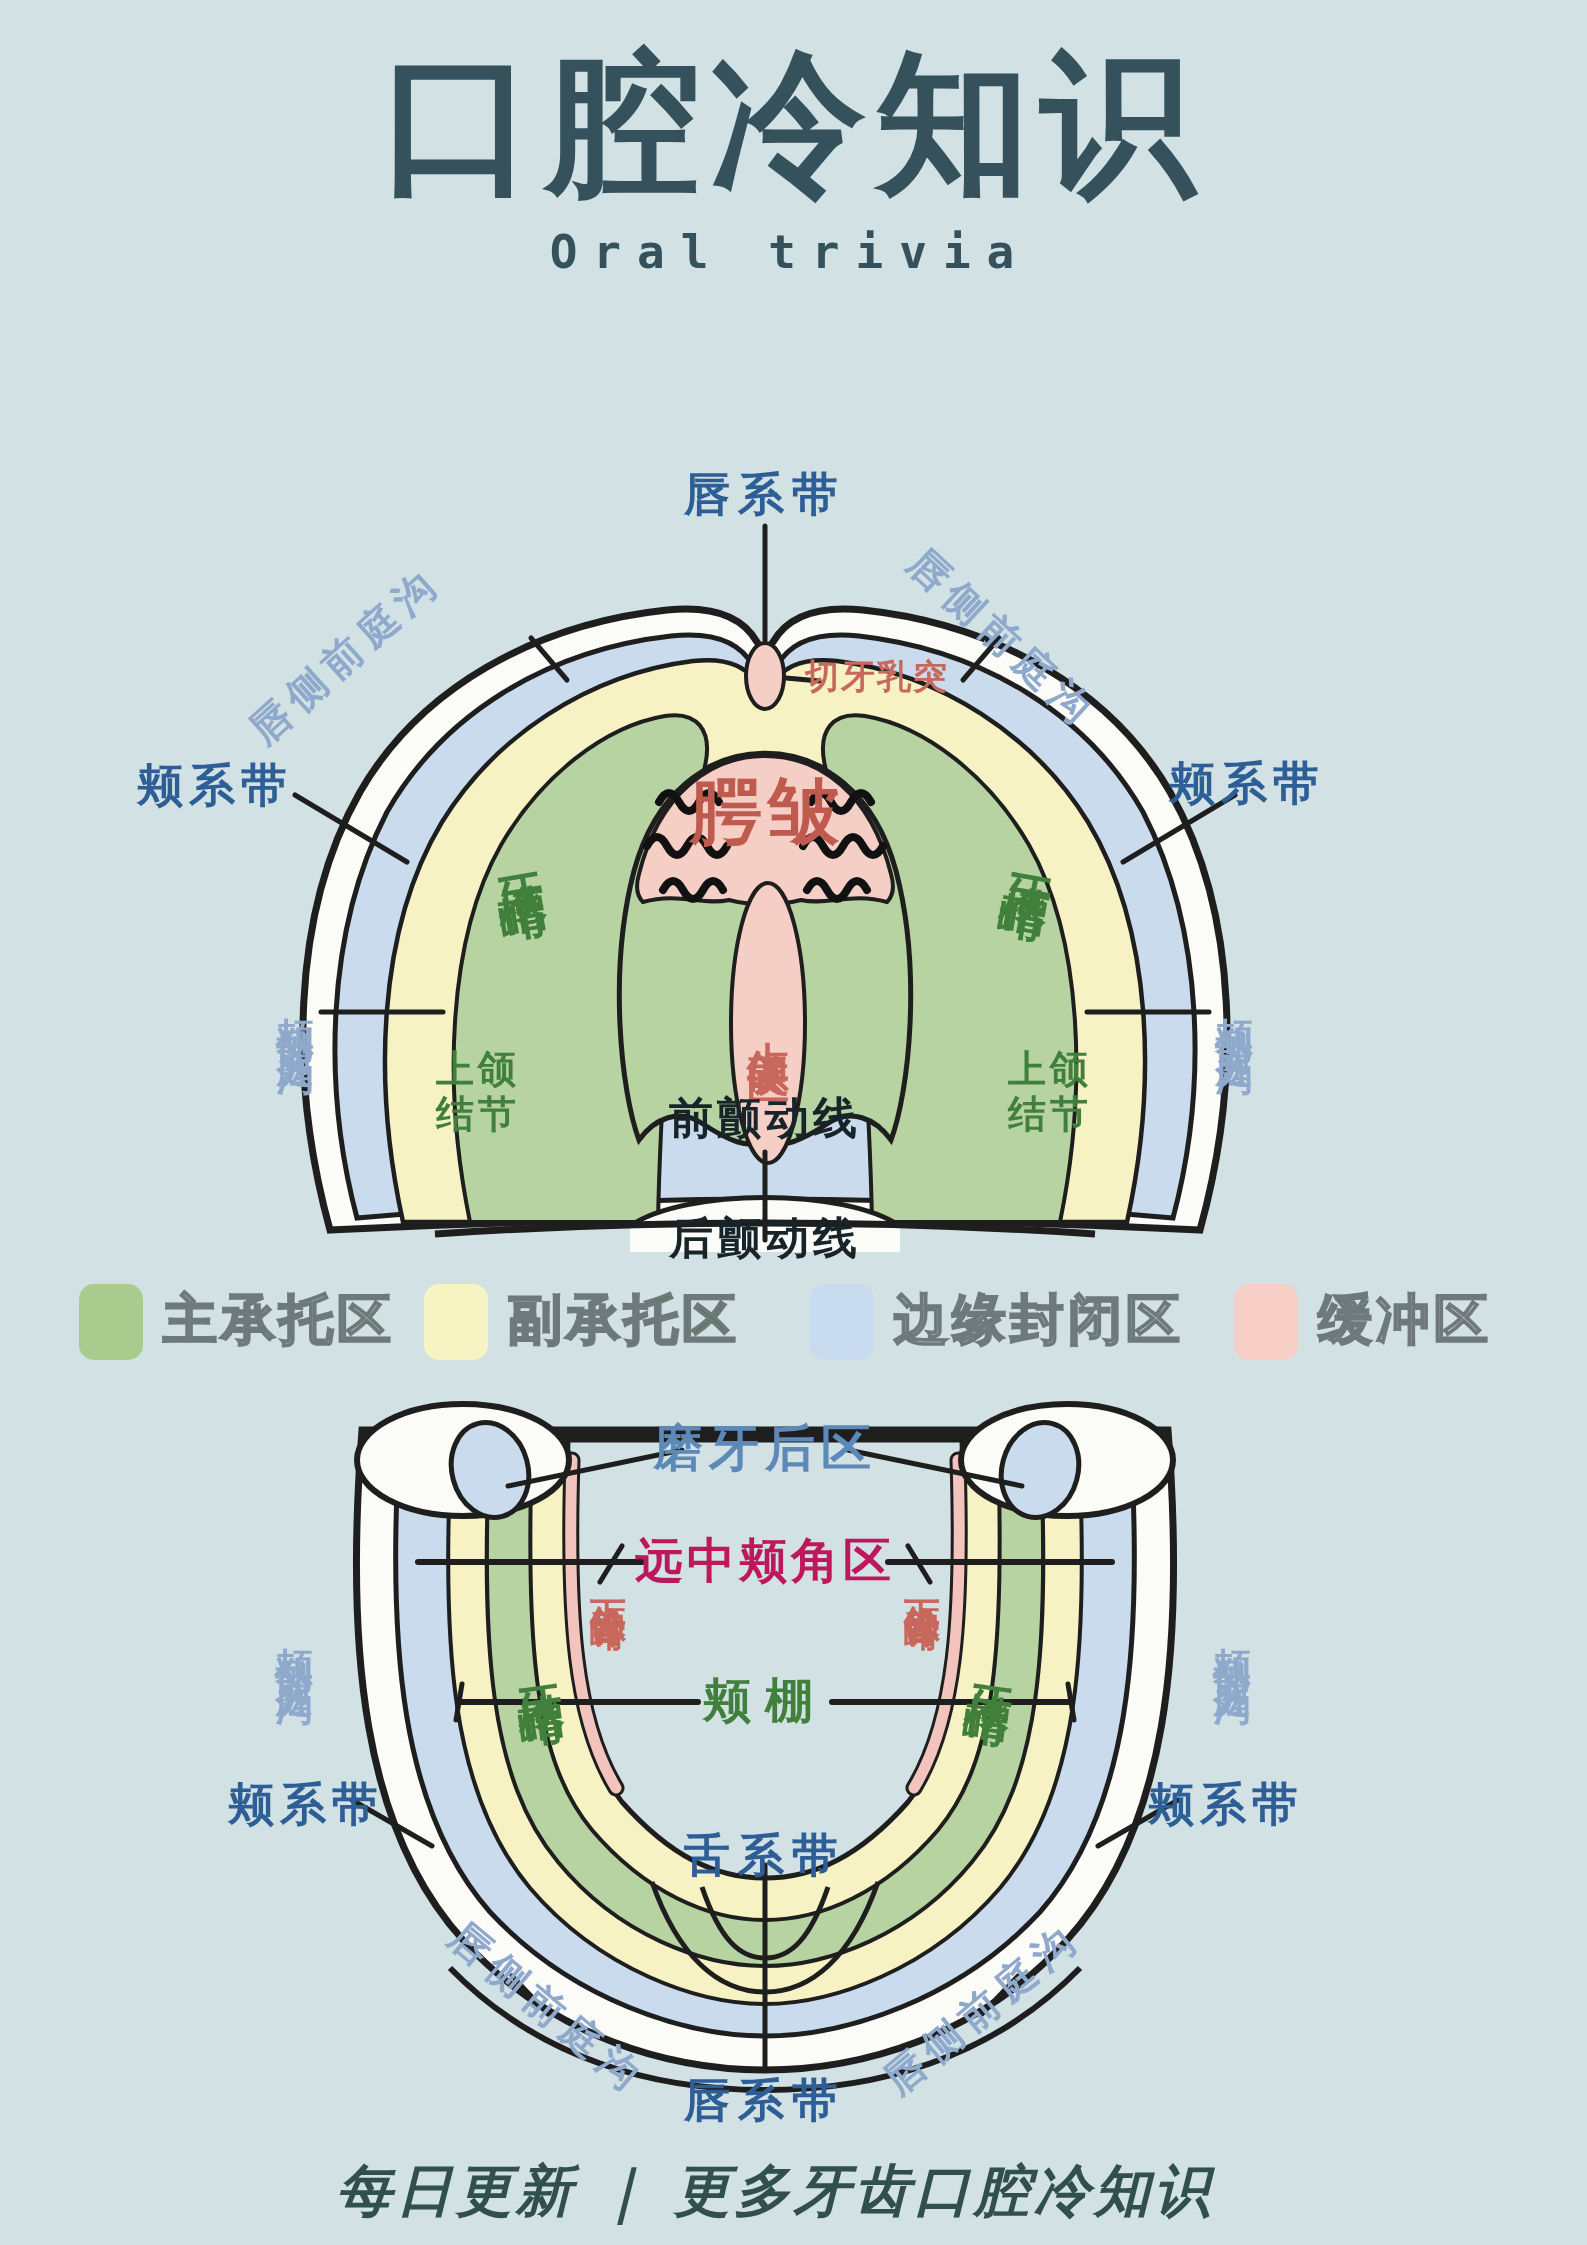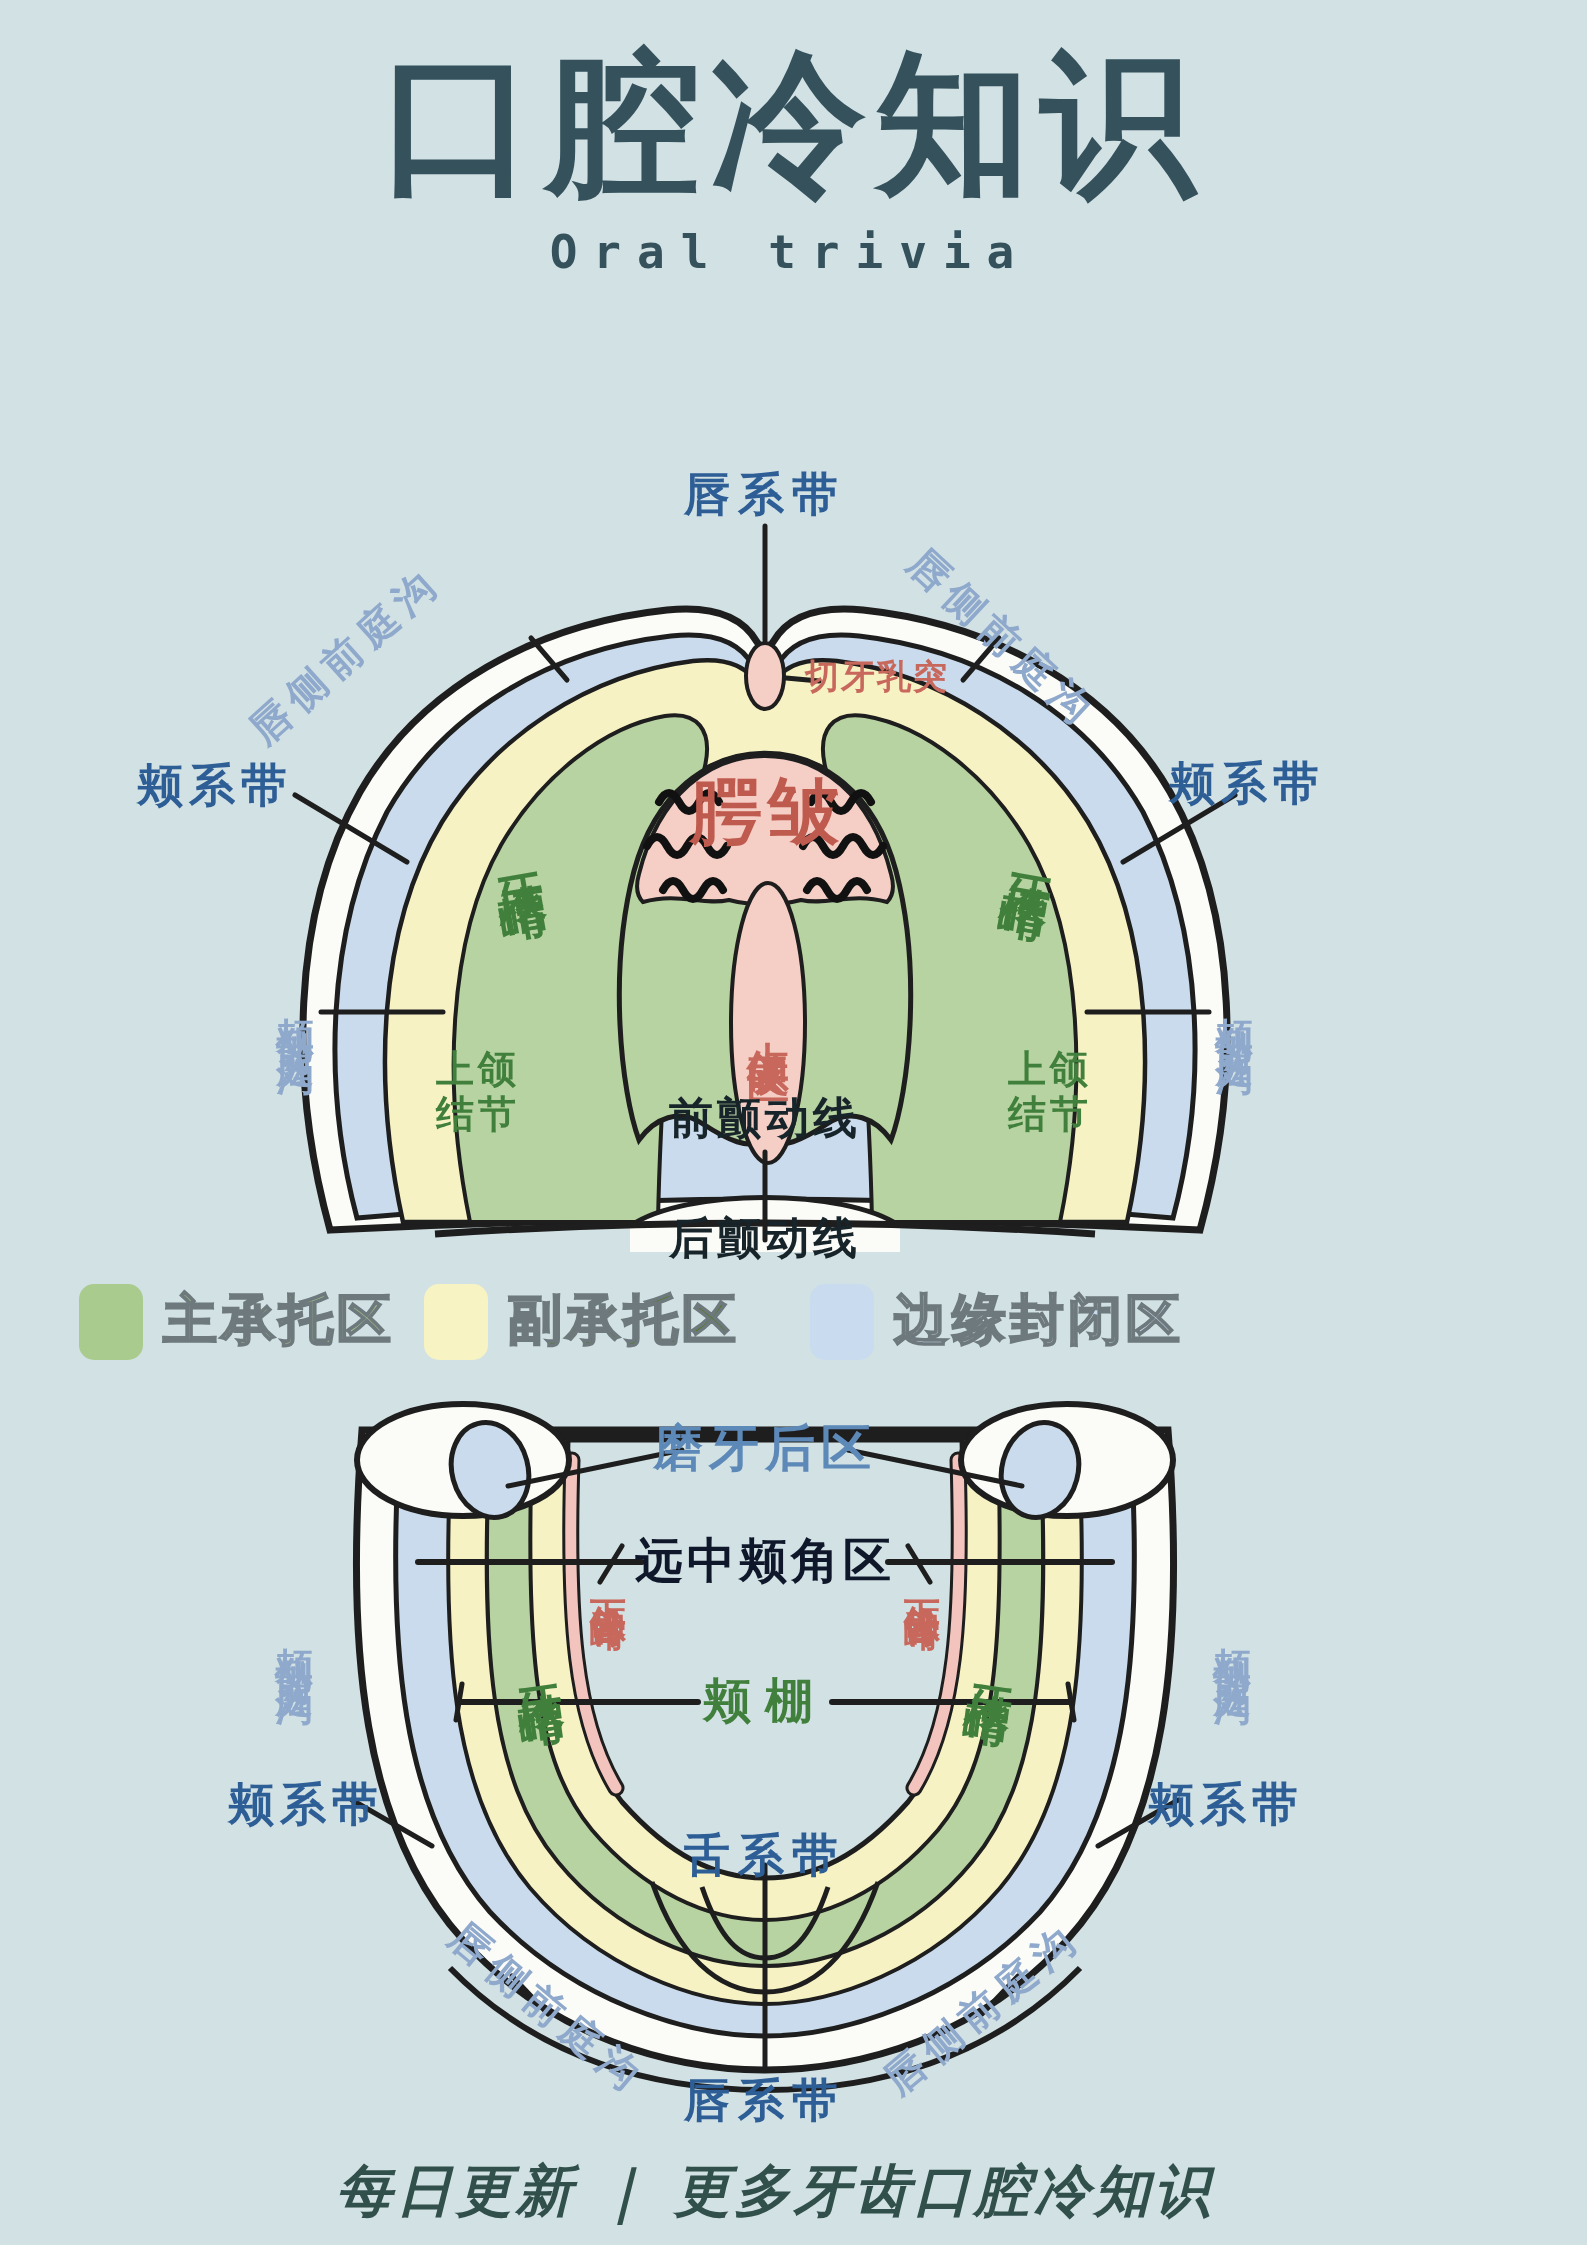--- a/index.html
+++ b/index.html
@@ -92,20 +92,24 @@
     <span class="legend-label" style="color: rgb(169, 203, 141);">主承托区</span>
   </div>
   <div class="legend-item" style="left:424px;top:1284px;">
     <div class="swatch" style="background-color: rgb(247, 243, 194);"></div>
     <span class="legend-label" style="color: #4d7c0f;">副承托区</span>
   </div>
   <div class="legend-item" style="left:810px;top:1284px;">
     <div class="swatch" style="background-color: rgb(201, 219, 238);"></div>
     <span class="legend-label" style="color: rgb(201, 219, 238);">边缘封闭区</span>
   </div>
+  <div class="legend-item" style="left:1234px;top:1284px;">
+    <div class="swatch" style="background-color: rgb(248, 207, 199);"></div>
+    <span class="legend-label" style="color: rgb(248, 207, 199);">缓冲区</span>
+  </div>
 
   <svg style="left:300px;top:1400px;" width="930" height="700" viewBox="0 0 930 700">
     <path stroke-width="7" d="M62,30 C45,250 63,430 163,540 C252,638 372,670 465,670 C558,670 678,638 767,540 C867,430 885,250 868,30 Z" fill="#fbfcf8" stroke="#1e1e1e"></path>
     <path stroke-width="5" d="M100,32 C86,250 102,412 190,512 C272,600 385,636 465,636 C545,636 658,600 740,512 C828,412 844,250 830,32 Z" fill="#c9dbec" stroke="#1e1e1e"></path>
     <path stroke-width="4" d="M152,34 C140,250 152,395 230,488 C300,570 398,604 465,604 C532,604 630,570 700,488 C778,395 790,250 778,34 Z" fill="#f6f2c3" stroke="#1e1e1e"></path>
     <path stroke-width="4" d="M190,36 C180,250 190,380 258,462 C318,535 402,566 465,566 C528,566 612,535 672,462 C740,380 750,250 740,36 Z" fill="#b7d3a1" stroke="#1e1e1e"></path>
     <path stroke-width="4" d="M232,38 C226,250 234,360 292,430 C345,492 408,520 465,520 C522,520 585,492 638,430 C696,360 704,250 698,38 Z" fill="#f6f2c3" stroke="#1e1e1e"></path>
     <path stroke-width="5" d="M268,40 C262,240 272,340 322,402 C370,456 415,478 465,478 C515,478 560,456 608,402 C658,340 668,240 662,40 Z" fill="#d2e1e4" stroke="#1e1e1e"></path>
 
     <path fill="none" stroke-width="17" stroke-linecap="round" d="M272,60 C267,220 275,320 316,388" stroke="#1e1e1e"></path>
@@ -141,21 +145,21 @@
       <path d="M718,576 L682,614"></path>
       <path d="M465,465 L465,668"></path>
     </g>
   </svg>
 
   <div class="lbl" style="left:765px;top:1448px;font-size:50px;letter-spacing:6px;color:#5d89b8;">磨牙后区</div>
   <div class="lbl vert" style="left: 293px; top: 1642px; font-size: 38px; letter-spacing: 10px; color: rgb(143, 169, 204);">颊侧前庭沟</div>
   <div class="lbl vert" style="left: 1231px; top: 1642px; font-size: 38px; letter-spacing: 10px; color: rgb(143, 169, 204);">颊侧前庭沟</div>
   <div class="lbl vert" style="left: 608px; top: 1582px; font-size: 36px; letter-spacing: 4px; color: rgb(200, 104, 92);">下颌舌骨嵴</div>
   <div class="lbl vert" style="left: 922px; top: 1582px; font-size: 36px; letter-spacing: 4px; color: rgb(200, 104, 92);">下颌舌骨嵴</div>
-  <div class="lbl" style="left: 765px; top: 1561px; font-size: 48px; letter-spacing: 4px; color: #0f172a; text-align: center;">远中颊角区</div>
+  <div class="lbl" style="left: 765px; top: 1561px; font-size: 48px; letter-spacing: 4px; color: #be185d; text-align: center;">远中颊角区</div>
   <div class="lbl vert" style="left: 534px; top: 1662px; font-size: 46px; letter-spacing: 8px; transform: translate(-50%, -50%) rotate(-8deg); color: rgb(65, 128, 60);">牙槽嵴</div>
   <div class="lbl vert" style="left: 996px; top: 1662px; font-size: 46px; letter-spacing: 8px; transform: translate(-50%, -50%) rotate(8deg); color: rgb(65, 128, 60);">牙槽嵴</div>
   <div class="lbl" style="left: 765px; top: 1701px; font-size: 48px; letter-spacing: 14px; color: rgb(65, 128, 60);">颊棚</div>
   <div class="lbl" style="left: 306px; top: 1804px; font-size: 46px; letter-spacing: 6px; color: rgb(46, 94, 150);">颊系带</div>
   <div class="lbl" style="left: 1226px; top: 1804px; font-size: 46px; letter-spacing: 6px; color: rgb(46, 94, 150);">颊系带</div>
   <div class="lbl" style="left: 765px; top: 1855px; font-size: 46px; letter-spacing: 8px; color: rgb(46, 94, 150);">舌系带</div>
   <div class="lbl" style="left: 548px; top: 2008px; font-size: 40px; letter-spacing: 8px; transform: translate(-50%, -50%) rotate(40deg); color: rgb(143, 169, 204);">唇侧前庭沟</div>
   <div class="lbl" style="left: 982px; top: 2008px; font-size: 40px; letter-spacing: 8px; transform: translate(-50%, -50%) rotate(-40deg); color: rgb(143, 169, 204);">唇侧前庭沟</div>
   <div class="lbl" style="left: 765px; top: 2100px; font-size: 46px; letter-spacing: 8px; color: rgb(46, 94, 150);">唇系带</div>
 

